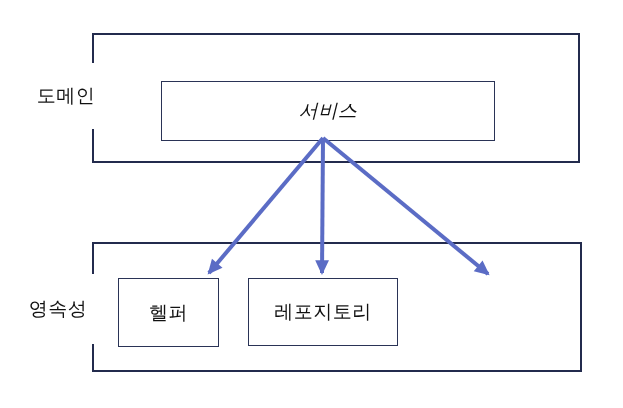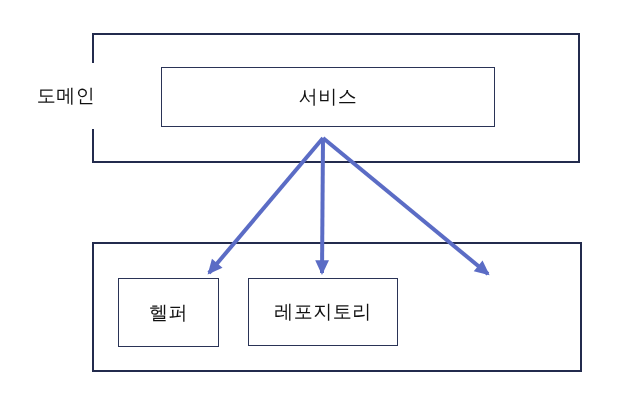--- a/index.html
+++ b/index.html
@@ -42,21 +42,21 @@
     background: #ffffff;
     display: flex;
     align-items: center;
     justify-content: center;
     font-size: 19px;
     color: #111111;
     box-sizing: border-box;
     z-index: 2;
     letter-spacing: 0.5px;
   }
-  .node-service    { left: 161px; top: 67px;  width: 334px; height: 60px; }
+  .node-service    { left: 161px; top: 81px;  width: 334px; height: 60px; font-style: italic; }
   .node-helper     { left: 118px; top: 278px; width: 101px; height: 69px; }
   .node-repository { left: 248px; top: 278px; width: 150px; height: 68px; }
   .node-utility    { left: 418px; top: 278px; width: 150px; height: 69px; }
   .arrow-layer {
     position: absolute;
     left: 0; top: 0;
     width: 623px;
     height: 408px;
     z-index: 4;
     pointer-events: none;
@@ -69,20 +69,23 @@
 
   <div class="container container-top"></div>
   <div class="side-label label-domain">
     <span>도메인</span>
   </div>
   <div class="node node-service">
     <span>서비스</span>
   </div>
 
   <div class="container container-bottom"></div>
+  <div class="side-label label-persistence">
+    <span>영속성</span>
+  </div>
   <div class="node node-repository">
     <span>레포지토리</span>
   </div>
   <div class="node node-helper">
     <span>헬퍼</span>
   </div>
 
   <svg class="arrow-layer" width="623" height="408" viewBox="0 0 623 408" xmlns="http://www.w3.org/2000/svg">
     <defs>
       <marker id="arrowhead" markerUnits="userSpaceOnUse" markerWidth="17" markerHeight="17" viewBox="0 0 16 16" refX="13" refY="8" orient="auto">

